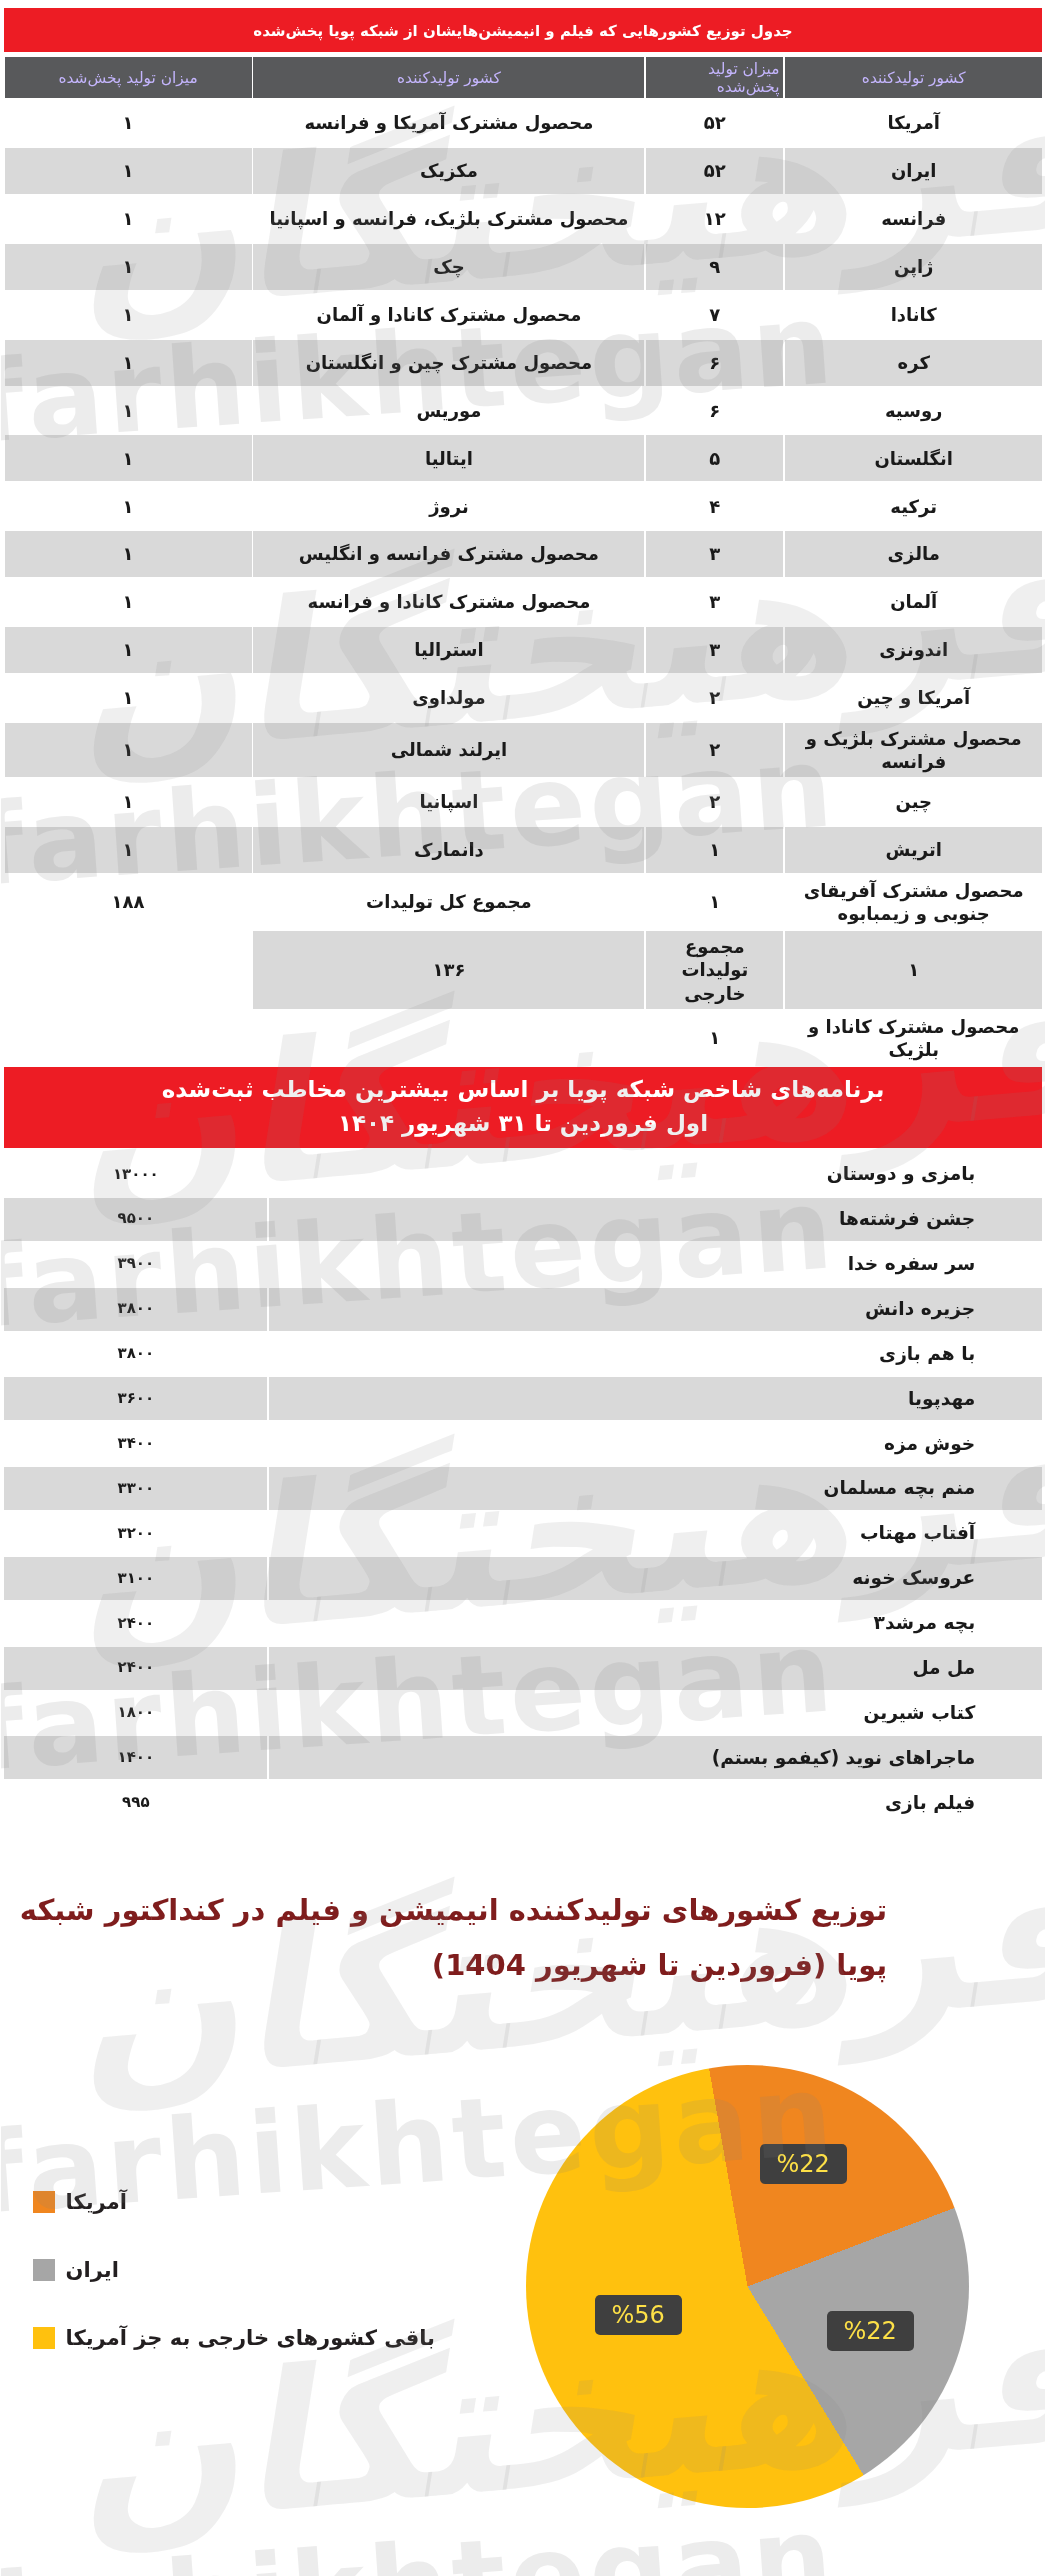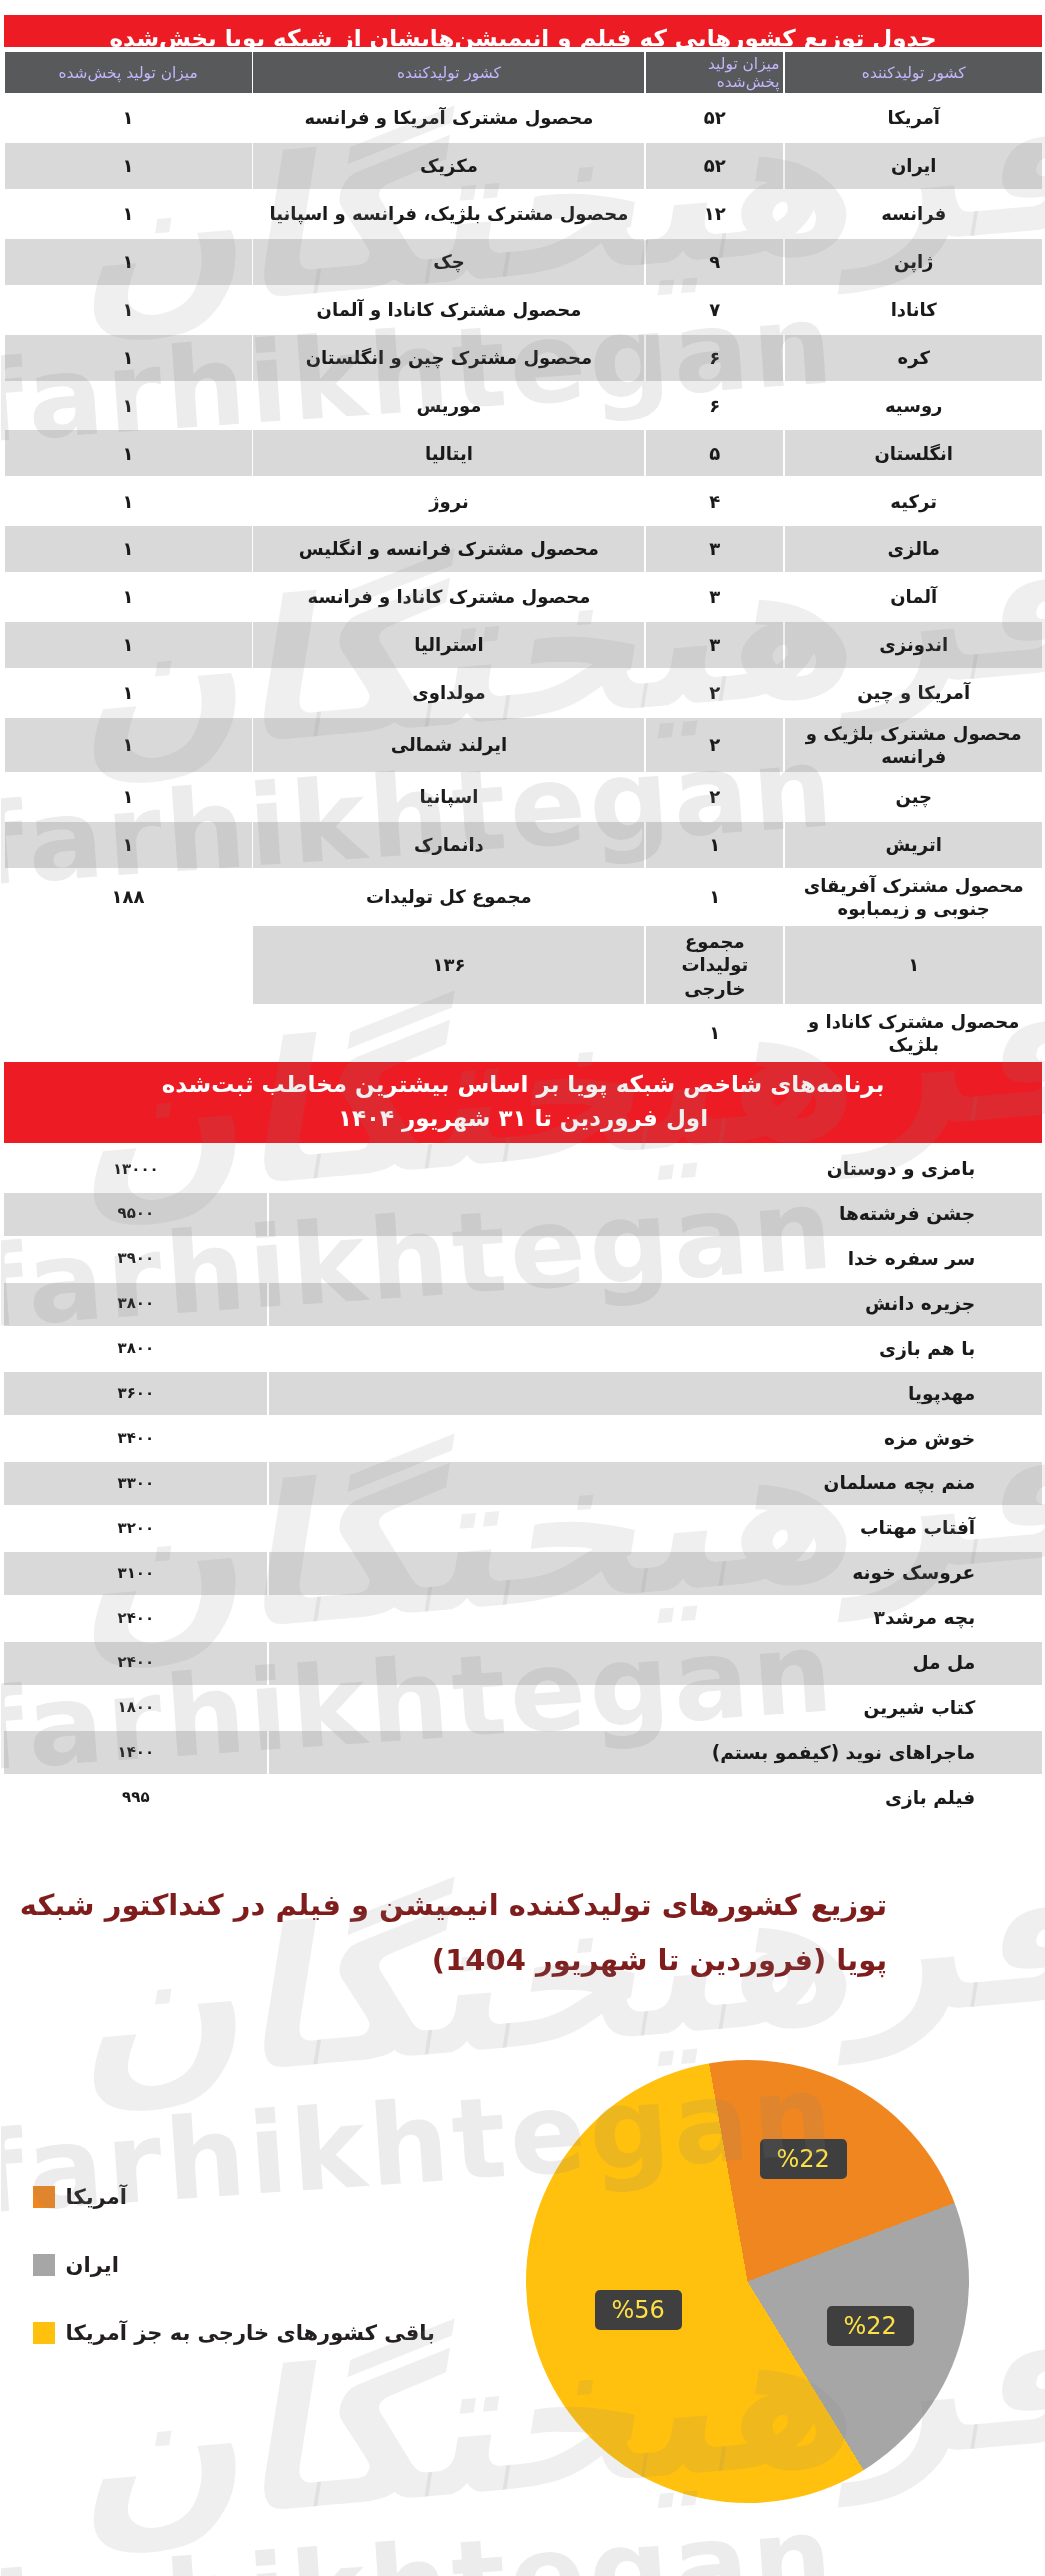--- a/index.html
+++ b/index.html
@@ -14,21 +14,21 @@
     color: #1a1a1a;
   }
   .section { margin: 0 3.8px; position: relative; z-index: 1; }
 
   .red-bar {
     background: #ED1C24;
     color: #ffffff;
     font-weight: bold;
     text-align: center;
   }
-  #t1-title { margin-top: 15px; height: 32px; line-height: 47px; font-size: 23px; }
+  #t1-title { margin-top: 8px; height: 44px; line-height: 47px; font-size: 15px; }
   #t2-title { padding: 6.4px 13px 7.7px; font-size: 23px; line-height: 1.45; }
 
   
   .t1-head, .t1-row {
     display: grid;
     grid-template-columns: 257px 137px 391px 247px;
     column-gap: 1.9px;
   }
   .t1-head { margin-top: 5.1px; margin-bottom: 1.9px; }
   .t1-head .hcell {

